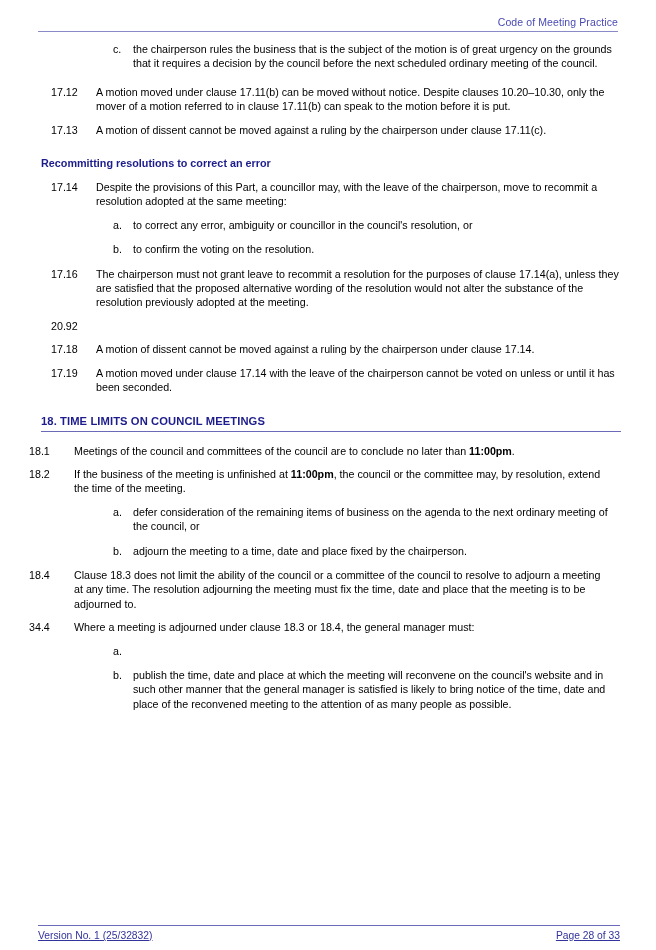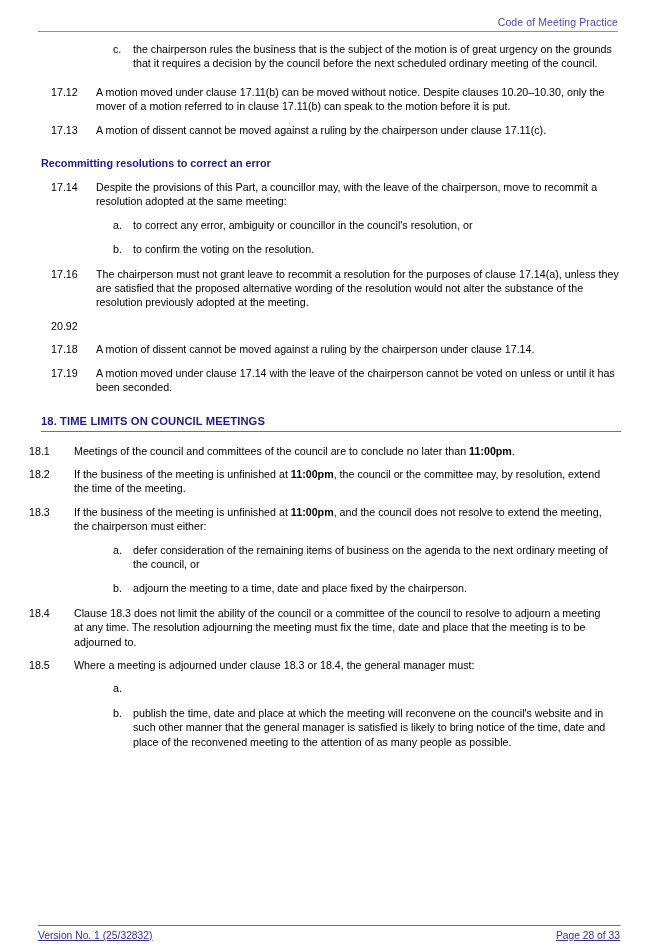--- a/index.html
+++ b/index.html
@@ -243,42 +243,38 @@
     <div class="clause lvl-18">
       <span class="num">18.1</span>
       <span class="txt"><span>Meetings of the council and committees of the council are to conclude no later than </span><b>11:00pm</b><span>.</span></span>
     </div>
 
     <div class="clause lvl-18">
       <span class="num">18.2</span>
       <span class="txt"><span>If the business of the meeting is unfinished at </span><b>11:00pm</b><span>, the council or the committee may, by resolution, extend the time of the meeting.</span></span>
     </div>
 
-    <div class="clause lvl-18">
-      <span class="num">18.3</span>
-      <span class="txt"><span>If the business of the meeting is unfinished at </span><b>11:00pm</b><span>, and the council does not resolve to extend the meeting, the chairperson must either:</span></span>
-    </div>
 
     <div class="subitem">
       <span class="mark">a.</span>
       <span class="txt">defer consideration of the remaining items of business on the agenda to the next ordinary meeting of the council, or</span>
     </div>
 
     <div class="subitem">
       <span class="mark">b.</span>
       <span class="txt">adjourn the meeting to a time, date and place fixed by the chairperson.</span>
     </div>
 
     <div class="clause lvl-18">
       <span class="num">18.4</span>
       <span class="txt">Clause 18.3 does not limit the ability of the council or a committee of the council to resolve to adjourn a meeting at any time. The resolution adjourning the meeting must fix the time, date and place that the meeting is to be adjourned to.</span>
     </div>
 
     <div class="clause lvl-18">
-      <span class="num">18.5</span>
+      <span class="num">34.4</span>
       <span class="txt">Where a meeting is adjourned under clause 18.3 or 18.4, the general manager must:</span>
     </div>
 
     <div class="subitem">
       <span class="mark">a.</span>
     </div>
 
     <div class="subitem">
       <span class="mark">b.</span>
       <span class="txt">publish the time, date and place at which the meeting will reconvene on the council's website and in such other manner that the general manager is satisfied is likely to bring notice of the time, date and place of the reconvened meeting to the attention of as many people as possible.</span>

